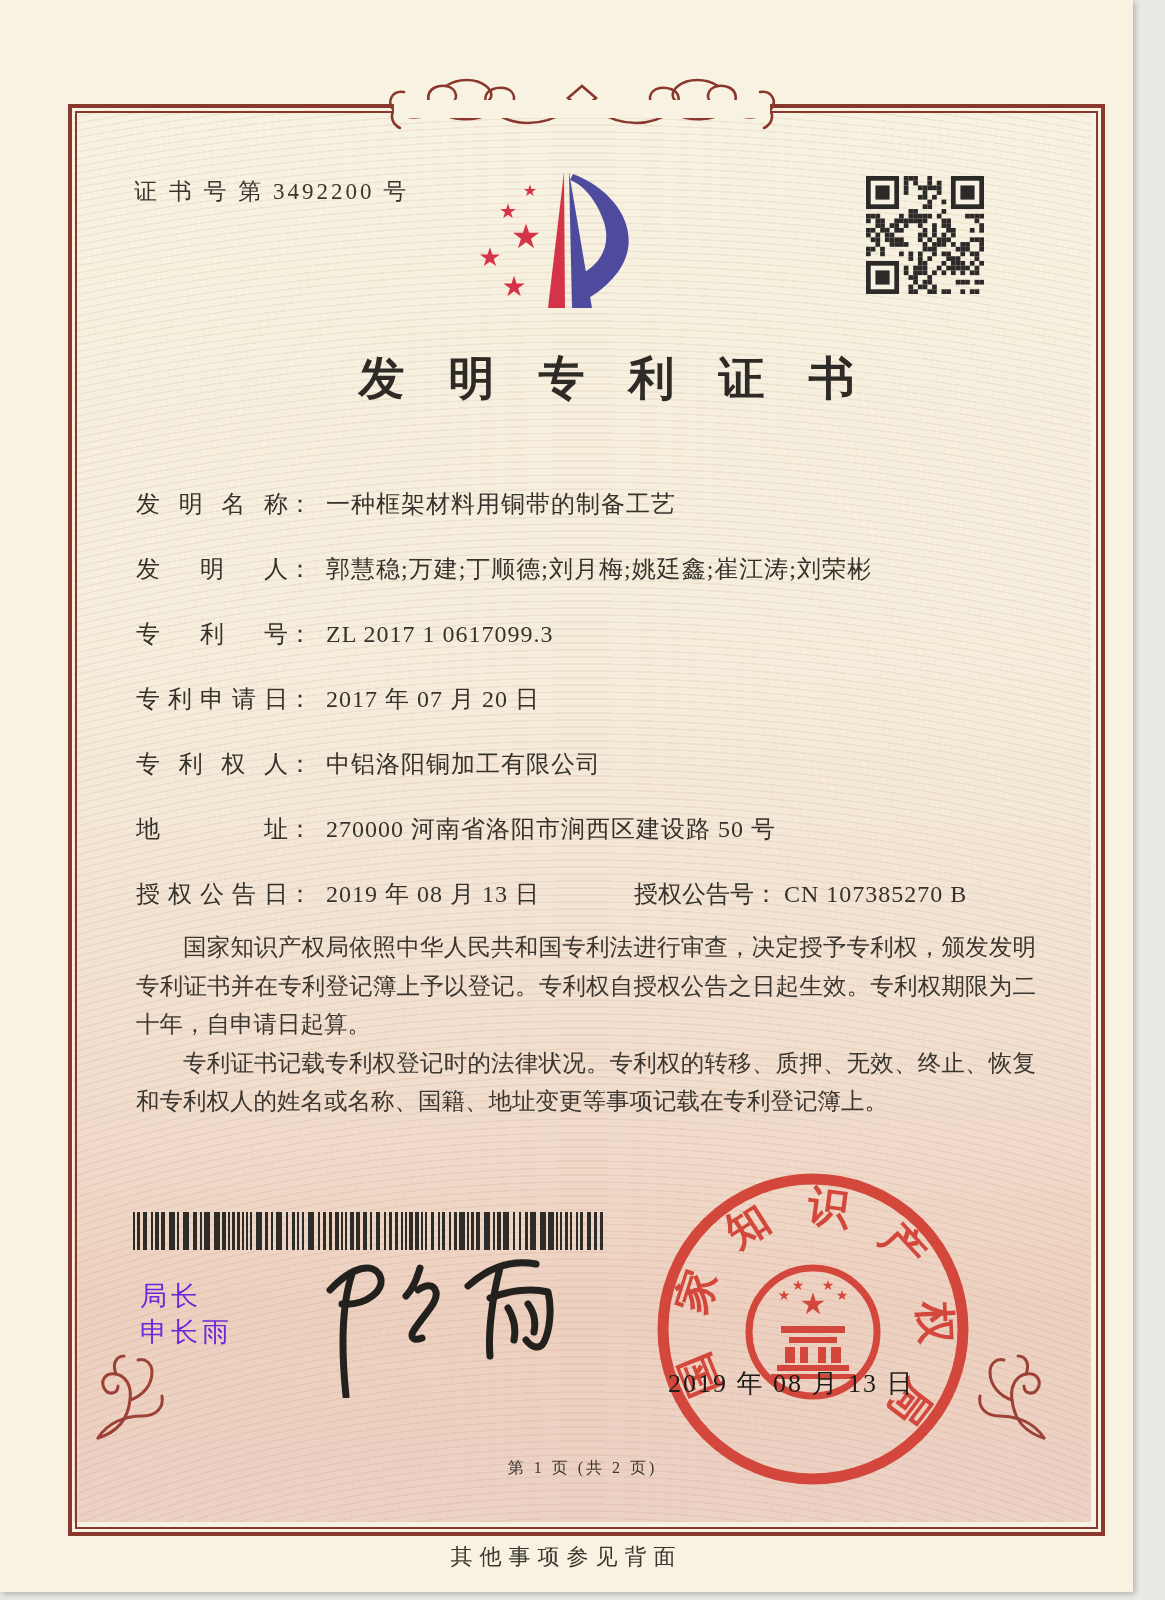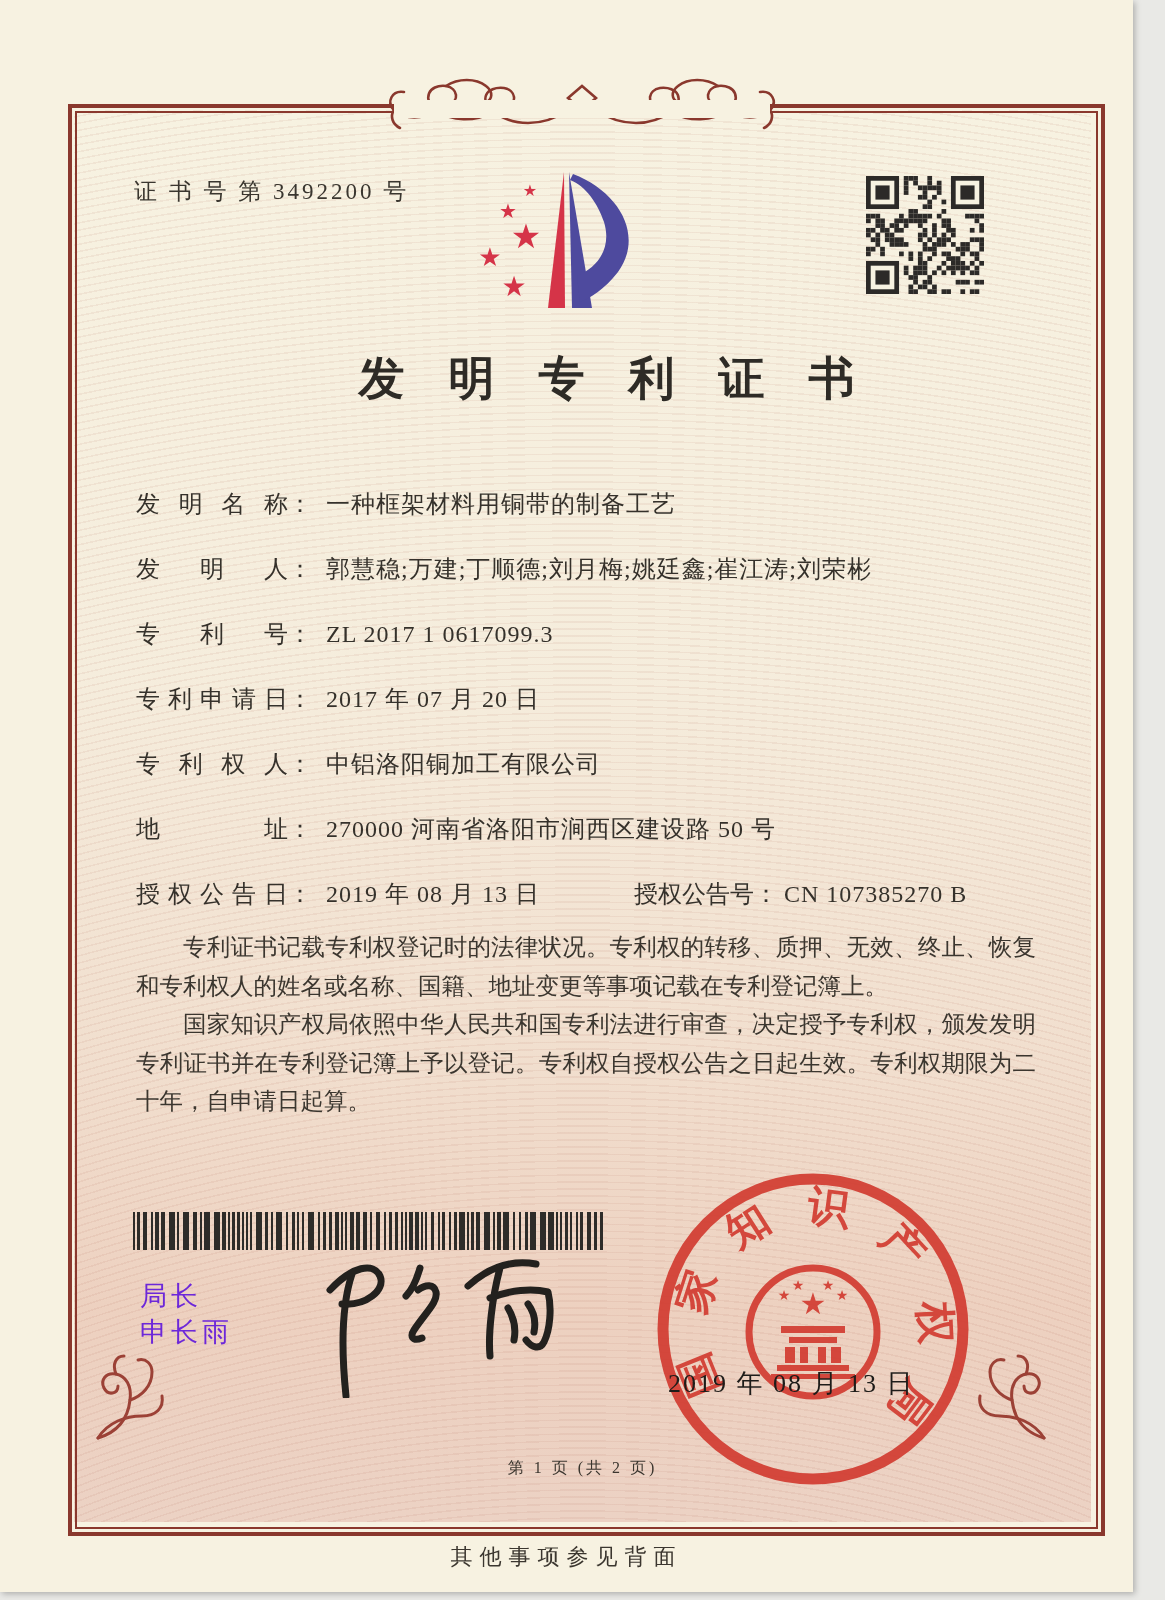--- a/index.html
+++ b/index.html
@@ -362,22 +362,22 @@
       <span class="flabel">授权公告日</span><span class="fcolon">：</span>
       <span class="fvalue">2019 年 08 月 13 日</span>
       <span class="grant-no">
         <span>授权公告号</span>：
         <span class="fvalue">CN 107385270 B</span>
       </span>
     </div>
   </div>
 
   <div class="paras">
+    <p>国家知识产权局依照中华人民共和国专利法进行审查，决定授予专利权，颁发发明专利证书并在专利登记簿上予以登记。专利权自授权公告之日起生效。专利权期限为二十年，自申请日起算。</p>
     <p>专利证书记载专利权登记时的法律状况。专利权的转移、质押、无效、终止、恢复和专利权人的姓名或名称、国籍、地址变更等事项记载在专利登记簿上。</p>
-    <p>国家知识产权局依照中华人民共和国专利法进行审查，决定授予专利权，颁发发明专利证书并在专利登记簿上予以登记。专利权自授权公告之日起生效。专利权期限为二十年，自申请日起算。</p>
   </div>
 
   <div class="barcode">
     <svg id="barcode-svg" width="472" height="38" viewBox="0 0 472 38">
         <rect x="0" y="0" width="2" height="38" fill="#2e2c29"></rect>
         <rect x="4" y="0" width="3" height="38" fill="#2e2c29"></rect>
         <rect x="10" y="0" width="4" height="38" fill="#2e2c29"></rect>
         <rect x="18" y="0" width="2" height="38" fill="#2e2c29"></rect>
         <rect x="22" y="0" width="4" height="38" fill="#2e2c29"></rect>
         <rect x="28" y="0" width="4" height="38" fill="#2e2c29"></rect>

